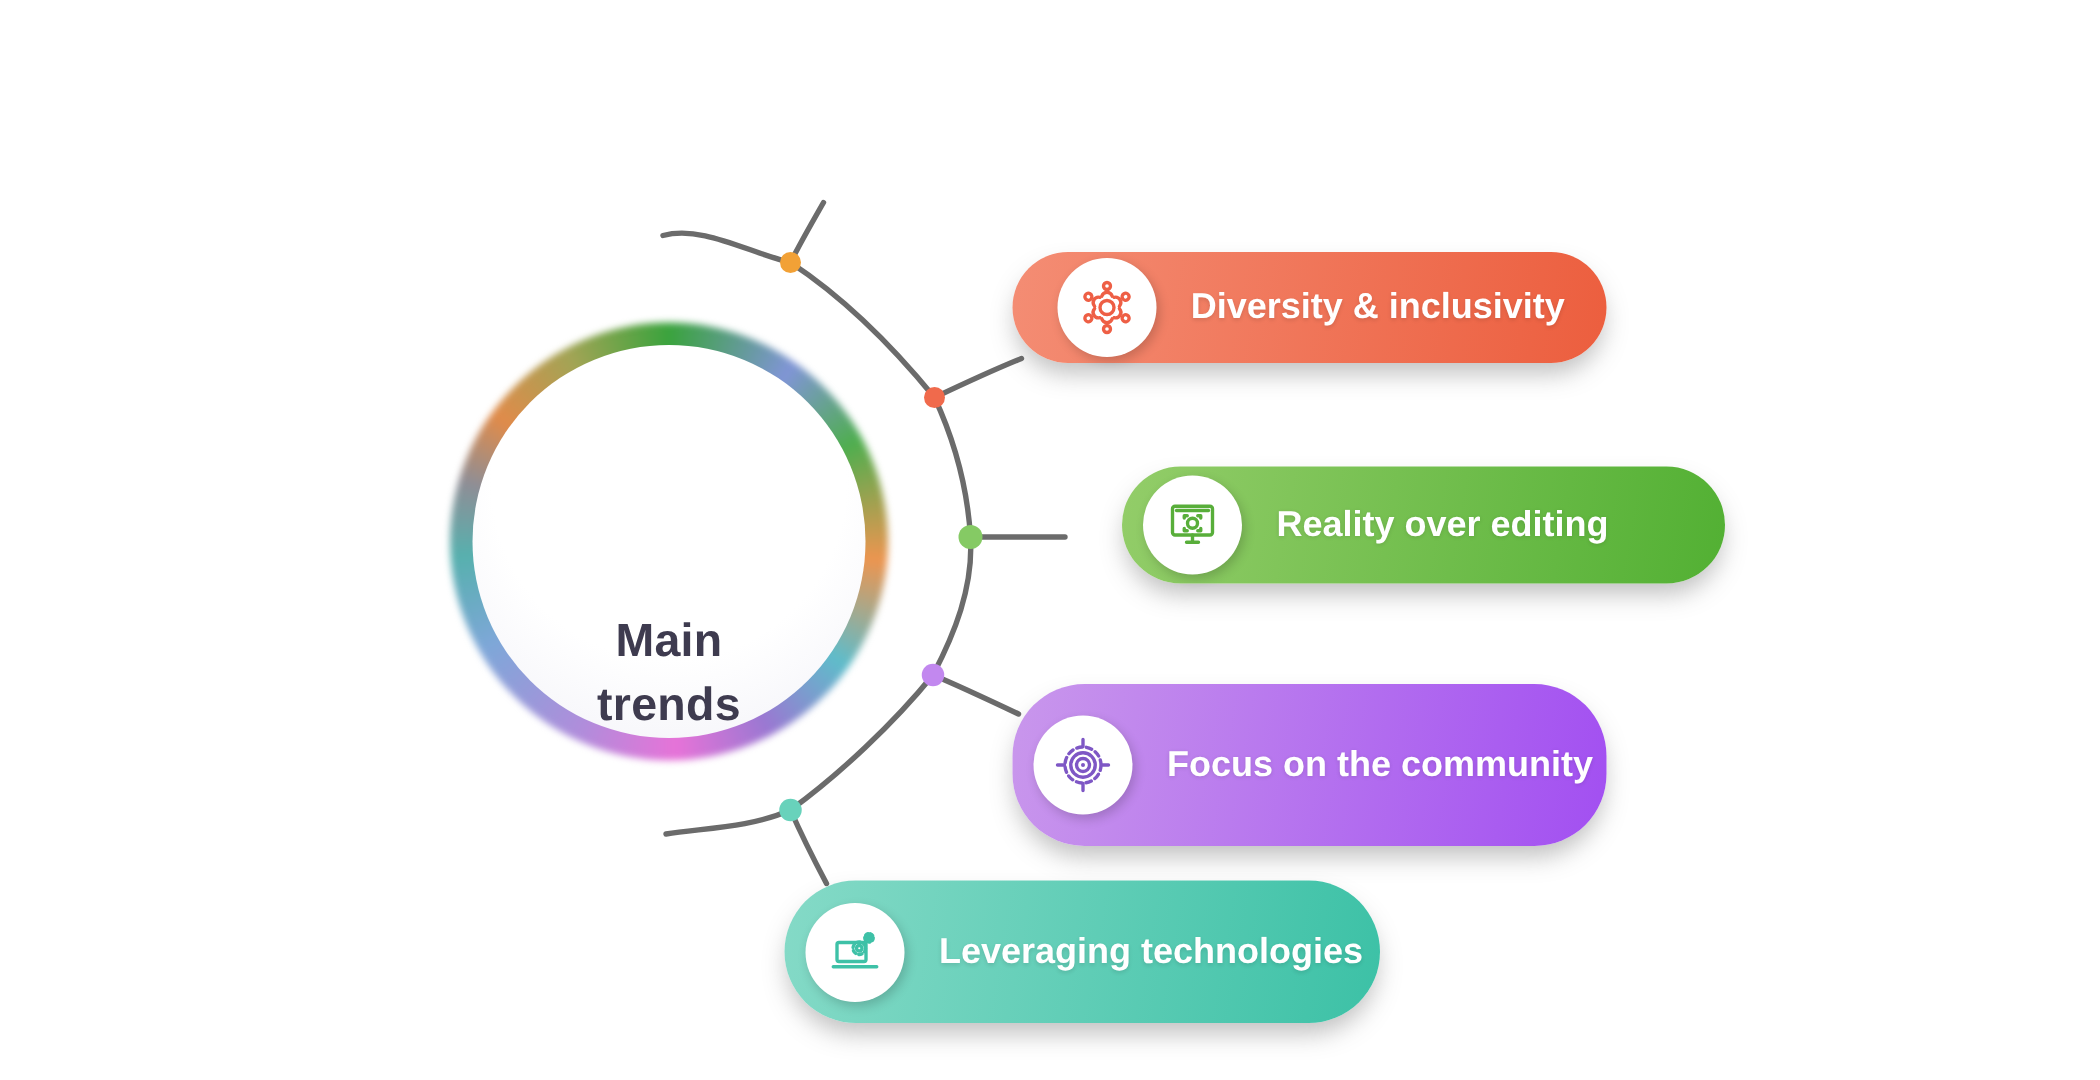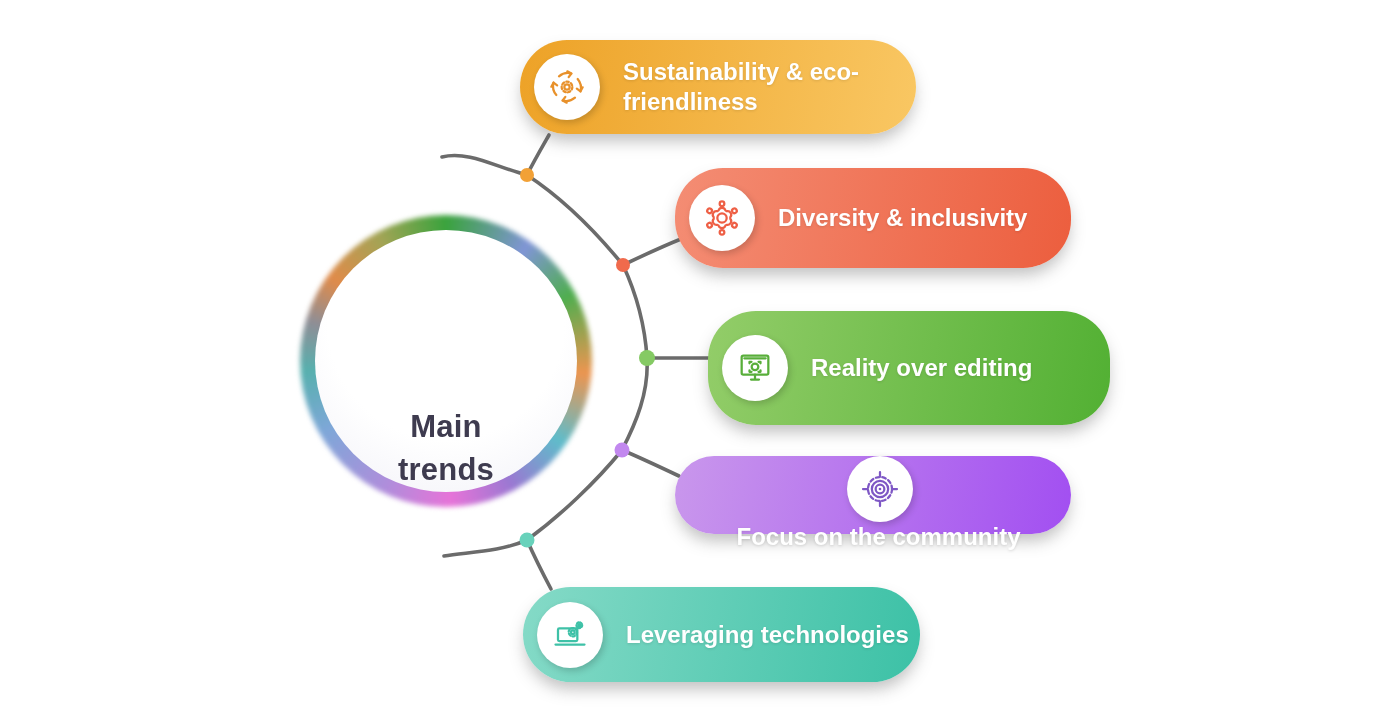--- a/index.html
+++ b/index.html
@@ -21,23 +21,23 @@
         box-shadow:0 9px 16px -2px rgba(90,90,90,.38);z-index:2;}
   .icon-circle{flex:0 0 66px;width:66px;height:66px;margin-left:14px;border-radius:50%;
                background:#fff;display:flex;align-items:center;justify-content:center;
                box-shadow:2px 3px 7px rgba(0,0,0,.18);}
   .icon-circle svg{width:40px;height:40px;}
   .pill-label{margin-left:23px;padding-right:12px;color:var(--pill-text,#fff);
               font-size:24px;font-weight:700;line-height:1.24;white-space:nowrap;
               text-shadow:0 1px 3px rgba(0,0,0,.12);}
   .pill--wrap .pill-label{white-space:normal;max-width:294px;}
   .pill-1{left:520px;top:40px;width:396px;height:94px;}
-  .pill-2{left:675px;top:168px;width:396px;height:100px;}
-  .pill-3{left:708px;top:311px;width:402px;height:114px;text-align:center;}
-  .pill-4{left:675px;top:456px;width:396px;height:78px;flex-direction:column;}
+  .pill-2{left:675px;top:168px;width:396px;height:74px;justify-content:center;}
+  .pill-3{left:748px;top:311px;width:402px;height:78px;text-align:center;}
+  .pill-4{left:675px;top:456px;width:396px;height:108px;}
   .pill-5{left:523px;top:587px;width:397px;height:95px;align-items:center;}
   .ic{fill:none;stroke:currentColor;stroke-width:1.35;stroke-linecap:round;stroke-linejoin:round;}
 </style>
 </head>
 <body>
 
 <div class="canvas">
 
   <svg class="connectors" width="1400" height="720">
     <g fill="none" stroke-width="3.6" stroke-linecap="round" stroke-linejoin="round">
@@ -55,36 +55,20 @@
     <circle cx="527" cy="540" r="7.5" fill="#68d2bb"></circle>
   </svg>
 
   <div class="center-node">
     <div class="center-ring" style="background: conic-gradient(rgb(58, 163, 61) 0deg, rgb(128, 149, 214) 35deg, rgb(79, 174, 79) 62deg, rgb(236, 149, 80) 95deg, rgb(95, 188, 202) 125deg, rgb(154, 120, 210) 152deg, rgb(230, 115, 216) 178deg, rgb(176, 141, 219) 205deg, rgb(126, 167, 216) 240deg, rgb(87, 176, 174) 266deg, rgb(142, 142, 150) 286deg, rgb(224, 139, 74) 306deg, rgb(162, 164, 85) 332deg, rgb(58, 163, 61) 360deg);"></div>
     <div class="center-inner">
       <div class="center-label">Main trends</div>
     </div>
   </div>
 
-  <div class="pill pill-1 pill--wrap" style="--g1: #eda227; --g2: #f9c763; color: rgb(232, 145, 43);">
-    <div class="icon-circle">
-      <svg viewBox="0 0 24 24" class="ic">
-        <circle cx="12" cy="12" r="1.6"></circle>
-        <circle cx="12" cy="12" r="3.2" stroke-dasharray="1.5 1.35"></circle>
-        <g id="arm">
-          <path d="M7.2 5.6 A8.2 8.2 0 0 1 14.6 3.9"></path>
-          <path d="M14.6 3.9 l-2.4 -1.3 M14.6 3.9 l-1.6 2.2"></path>
-        </g>
-        <use href="#arm" transform="rotate(90 12 12)"></use>
-        <use href="#arm" transform="rotate(180 12 12)"></use>
-        <use href="#arm" transform="rotate(270 12 12)"></use>
-      </svg>
-    </div>
-    <div class="pill-label">Sustainability &amp; eco-friendliness</div>
-  </div>
 
   <div class="pill pill-2" style="--g1: #f48d74; --g2: #ec5e3e; color: rgb(238, 95, 69);">
     <div class="icon-circle">
       <svg viewBox="0 0 24 24" class="ic">
         <circle cx="12" cy="12" r="2.8"></circle>
         <g id="person">
           <circle cx="12" cy="3.4" r="1.4"></circle>
           <path d="M9.9 7.5 a2.2 2.2 0 0 1 4.2 0"></path>
         </g>
         <use href="#person" transform="rotate(60 12 12)"></use>

